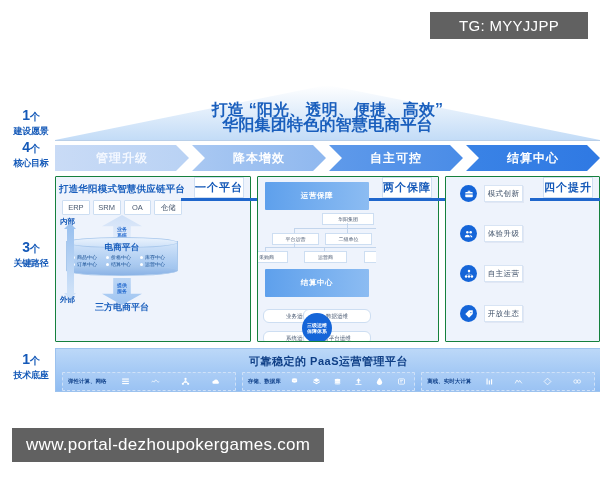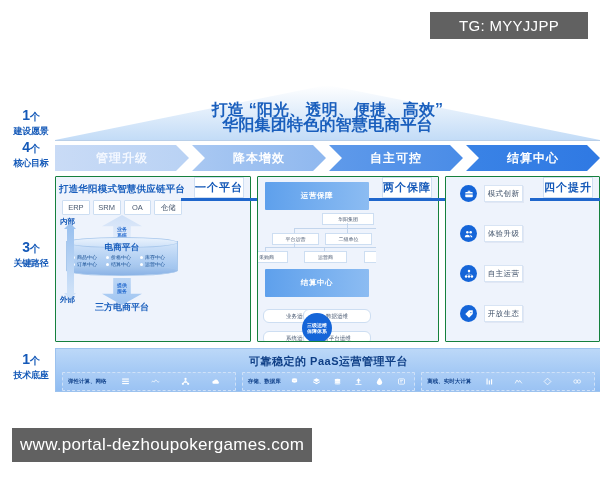--- a/index.html
+++ b/index.html
@@ -10,21 +10,21 @@
   }
   .wrap{position:absolute;left:0;top:0;width:600px;height:480px;}
 
   
   .badge{
     position:absolute;background:#616161;color:#fff;
     font-size:15px;letter-spacing:.3px;
     display:flex;align-items:center;justify-content:center;
   }
   #tg-badge{right:12px;top:12px;padding:5px 29px;}
-  #site-badge{left:12px;bottom:18px;padding:7px 8px;font-size:17px;}
+  #site-badge{left:12px;bottom:18px;padding:7px 14px;font-size:17px;}
 
   
   .rail-item{position:absolute;width:54px;text-align:center;color:#1459b8;}
   .rail-num{font-size:14px;font-weight:bold;line-height:15px;letter-spacing:-.2px;}
   .rail-num .cn{font-size:10px;font-weight:bold;}
   .rail-label{font-size:9px;font-weight:bold;line-height:12px;margin-top:1px;letter-spacing:-.3px;}
 
   
   #roof{position:absolute;left:55px;top:85px;width:545px;height:56px;}
   .roof-txt{

